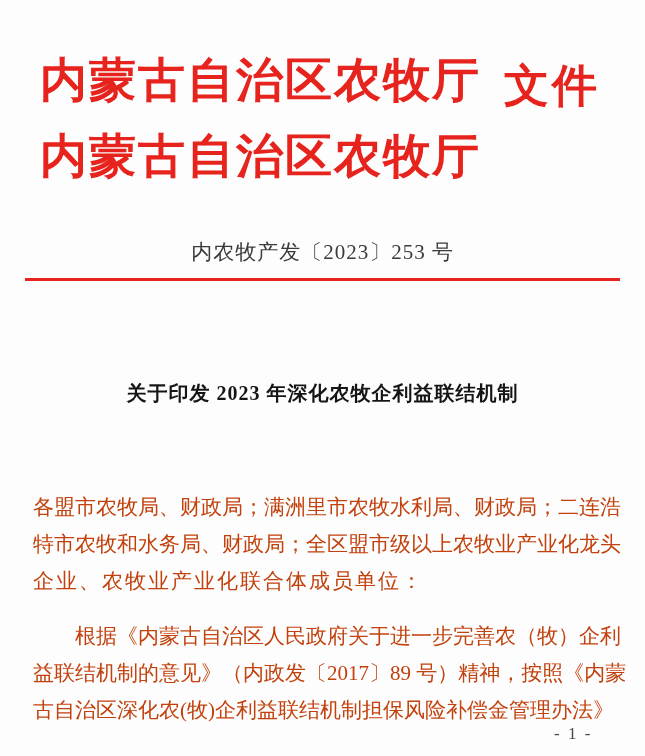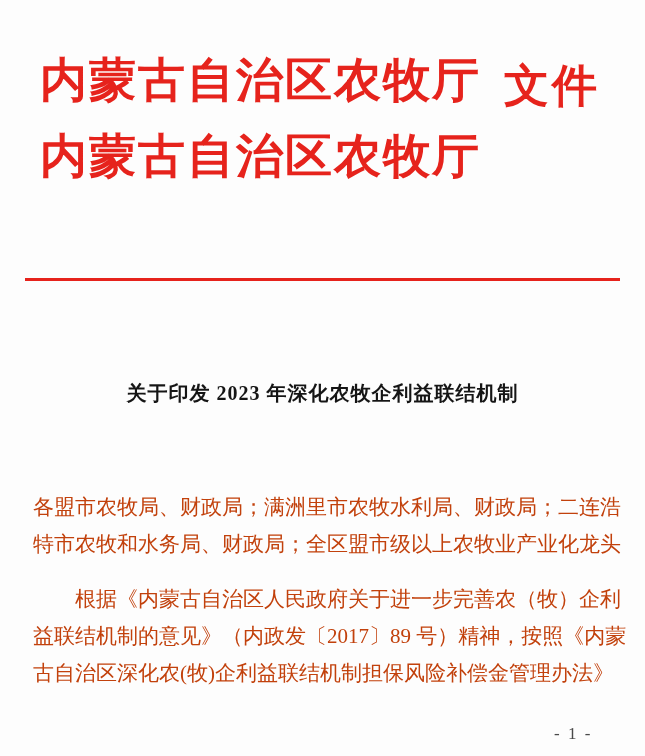--- a/index.html
+++ b/index.html
@@ -112,30 +112,32 @@
 
 <div class="page">
 
   <div class="agency">
     <div class="agency-line1">内蒙古自治区农牧厅</div>
     <div class="agency-line2">内蒙古自治区农牧厅</div>
   </div>
 
   <div class="doc-type">文件</div>
 
+  <div class="doc-number">内农牧产发〔2023〕253 号</div>
 
   <div class="red-rule"></div>
 
   <h1 class="title">
     <span>关于印发 2023 年深化农牧企利益联结机制</span><br>
   </h1>
 
   <div class="body-text">
     <div class="body-line">各盟市农牧局、财政局；满洲里市农牧水利局、财政局；二连浩</div>
     <div class="body-line">特市农牧和水务局、财政局；全区盟市级以上农牧业产业化龙头</div>
+    <div class="body-line short">企业、农牧业产业化联合体成员单位：</div>
     <div class="body-line indent para-gap">根据《内蒙古自治区人民政府关于进一步完善农（牧）企利</div>
     <div class="body-line">益联结机制的意见》（内政发〔2017〕89 号）精神，按照《内蒙</div>
     <div class="body-line">古自治区深化农(牧)企利益联结机制担保风险补偿金管理办法》</div>
   </div>
 
   <div class="page-number">- 1 -</div>
 
 </div>
 
 </body></html>

